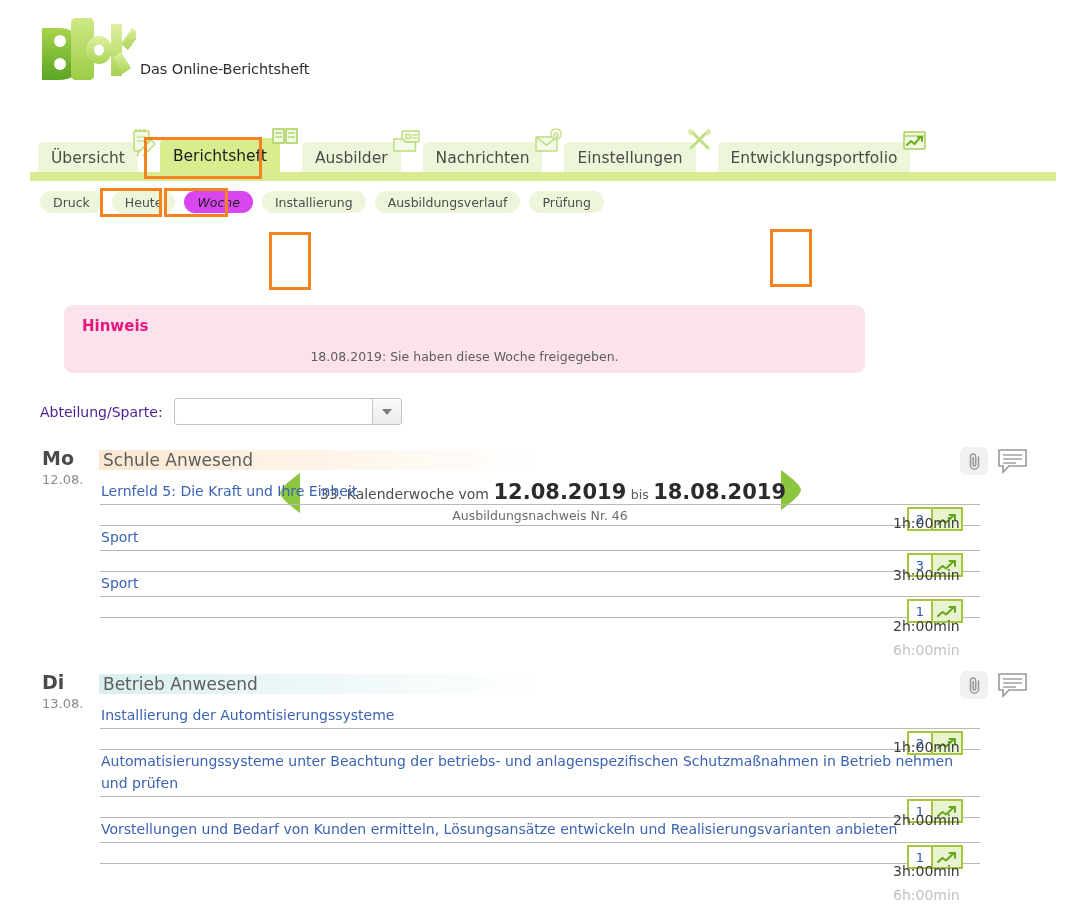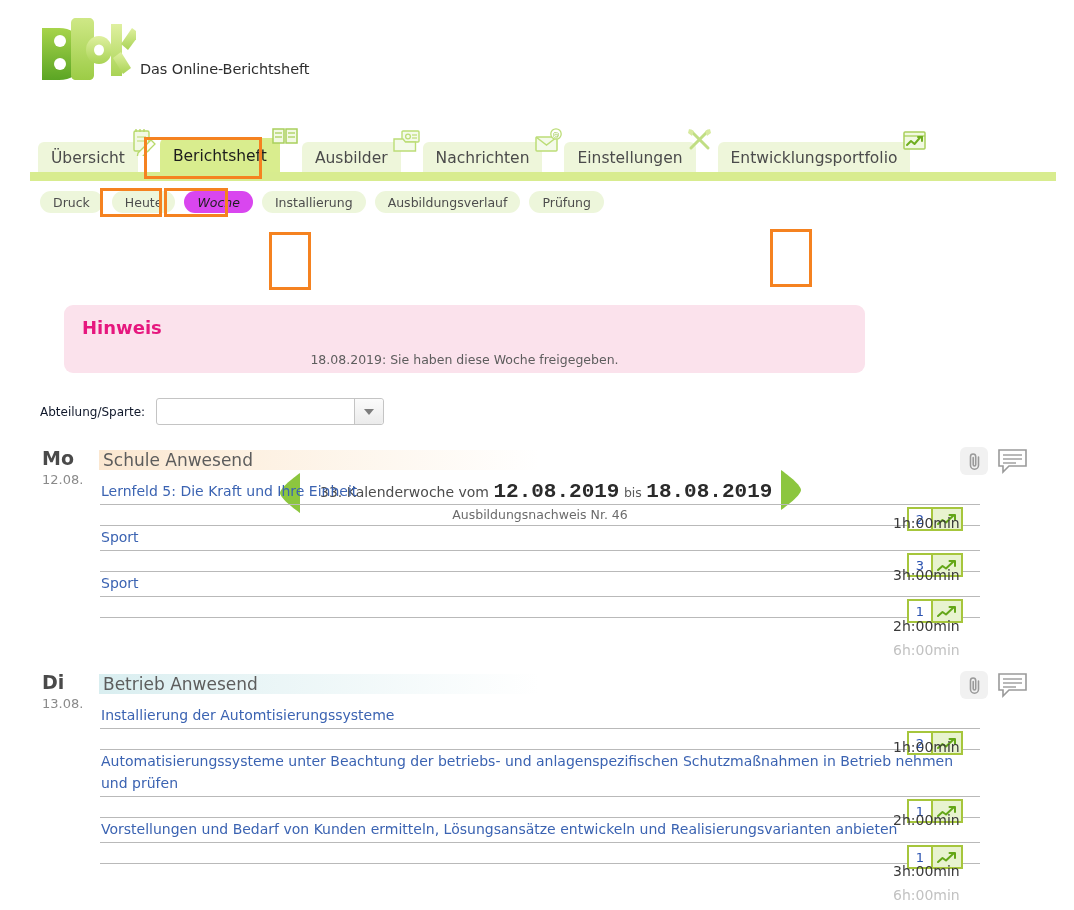--- a/index.html
+++ b/index.html
@@ -89,43 +89,43 @@
   .arrow {
     position: absolute; width: 28px; height: 44px;
   }
   .arrow.prev { left: 276px; top: 239px; }
   .arrow.next { left: 777px; top: 236px; }
   .week-text {
     position: absolute; left: 320px; top: 248px; width: 440px;
     text-align: center;
   }
   .week-line1 { font-size: 14px; color: #4d4d4d; white-space: nowrap; }
-  .week-line1 .big { font-size: 21px; font-weight: bold; color: #2b2b2b; font-family: Liberation Mono, monospace; }
+  .week-line1 .big { font-size: 21px; font-weight: bold; color: #2b2b2b; }
   .week-line1 .mid { font-size: 12.5px; color: #5a5a5a; }
   .week-line2 { font-size: 12.5px; color: #6b6b6b; margin-top: 4px; }
 
   
   .hinweis {
     position: absolute; left: 64px; top: 305px;
     width: 801px; height: 68px;
     background: #fbe2ec; border-radius: 9px;
     padding: 12px 18px;
   }
   .hinweis-title {
-    font-size: 18px; font-weight: bold; color: #e6177e;
+    font-size: 15px; font-weight: bold; color: #e6177e;
     margin-bottom: 14px;
   }
   .hinweis-body { font-size: 12.5px; color: #5d5d5d; text-align: center; }
 
   
   .abteilung {
     position: absolute; left: 40px; top: 398px;
     display: flex; align-items: center;
   }
-  .abteilung-label { font-size: 12px; color: #0f172a; margin-right: 11px; }
+  .abteilung-label { font-size: 14px; color: #4c1d95; margin-right: 11px; }
   .select-box {
     display: flex; align-items: stretch;
     width: 228px; height: 27px;
     border: 1px solid #c4c4c4; border-radius: 3px;
     background: #ffffff;
   }
   .select-value { flex: 1; font-size: 13px; color: #333; padding: 4px 6px; }
   .select-arrow {
     width: 29px; border-left: 1px solid #c4c4c4;
     background: linear-gradient(#fbfbfb, #ebebeb);

